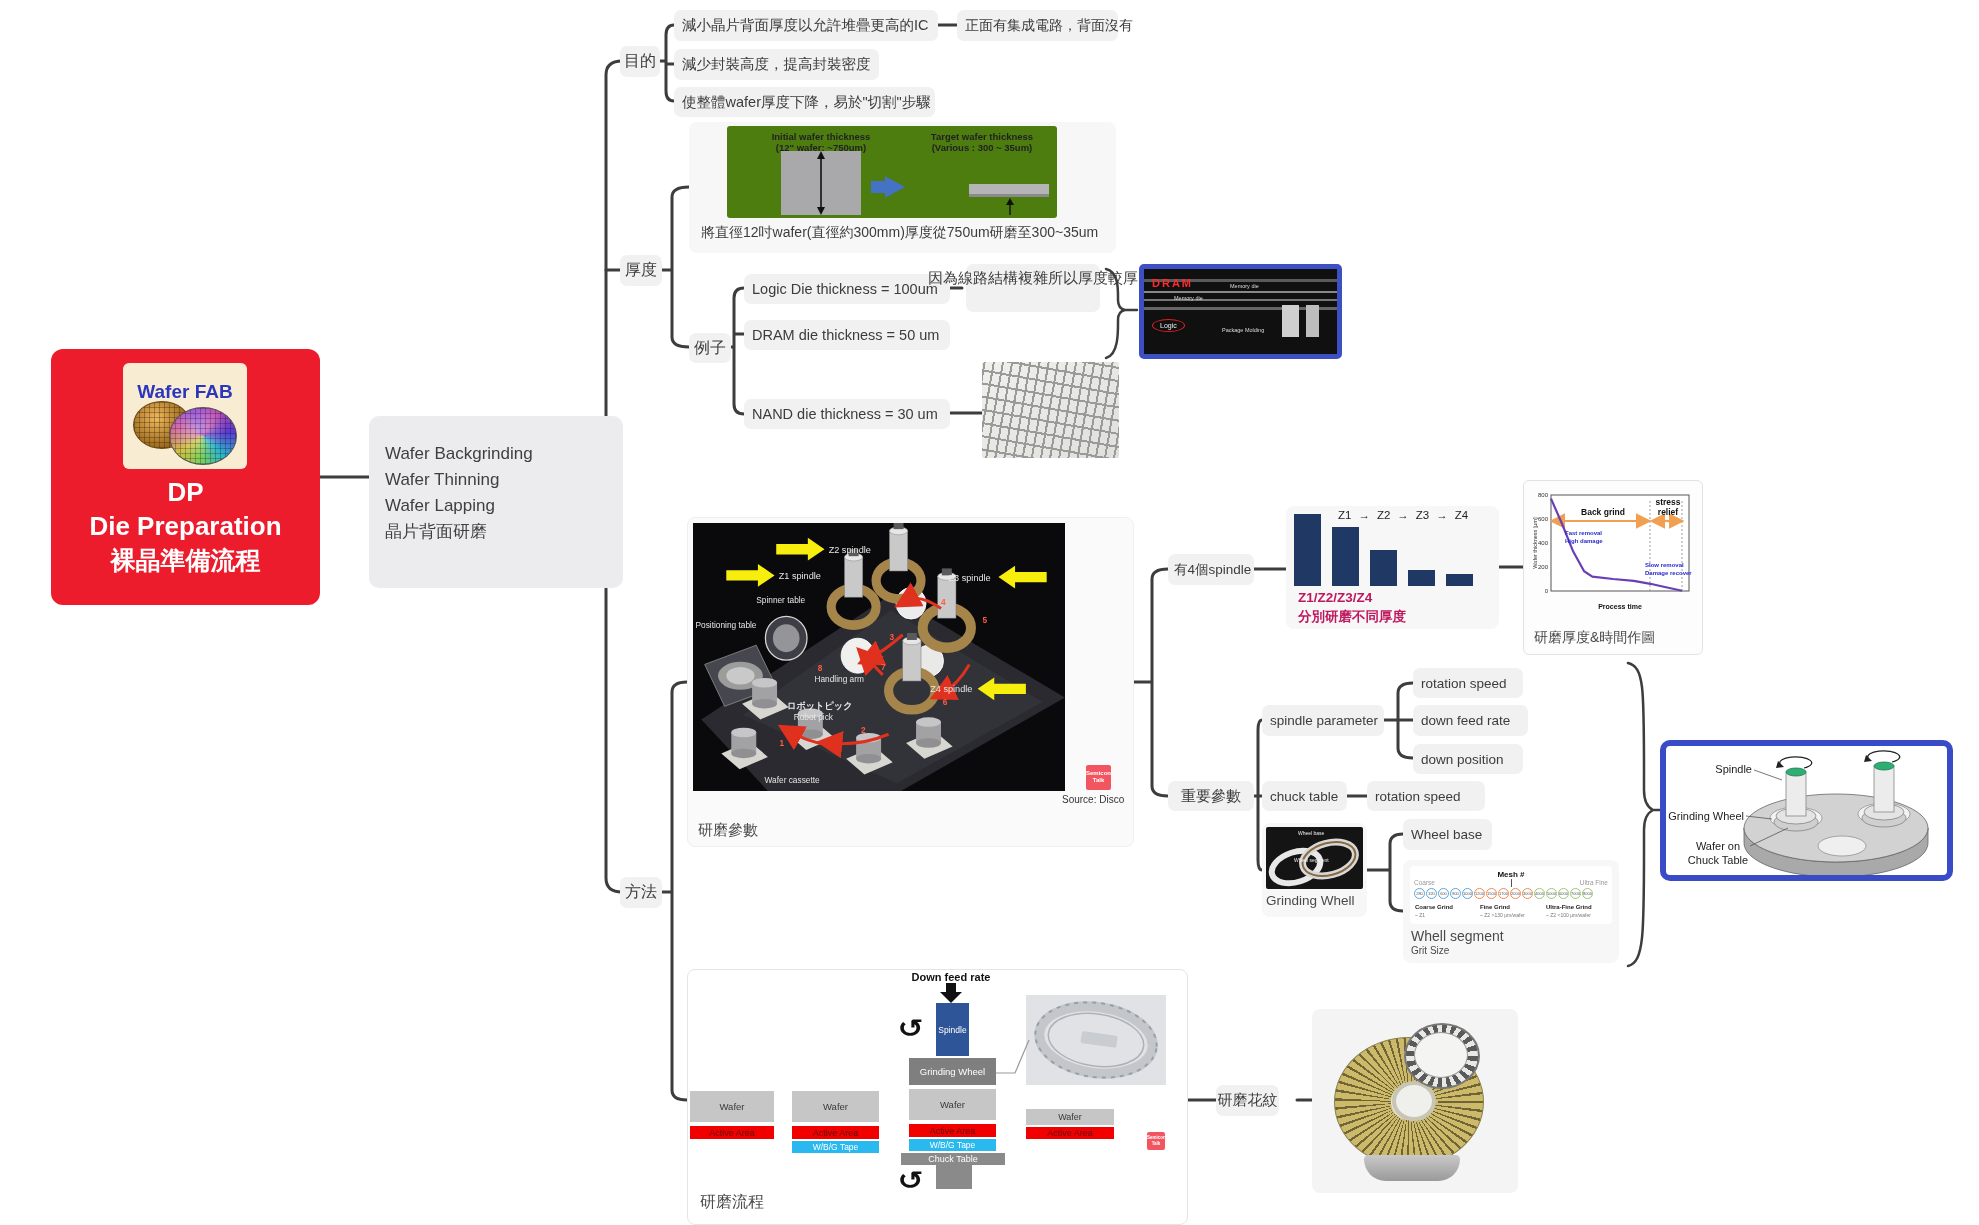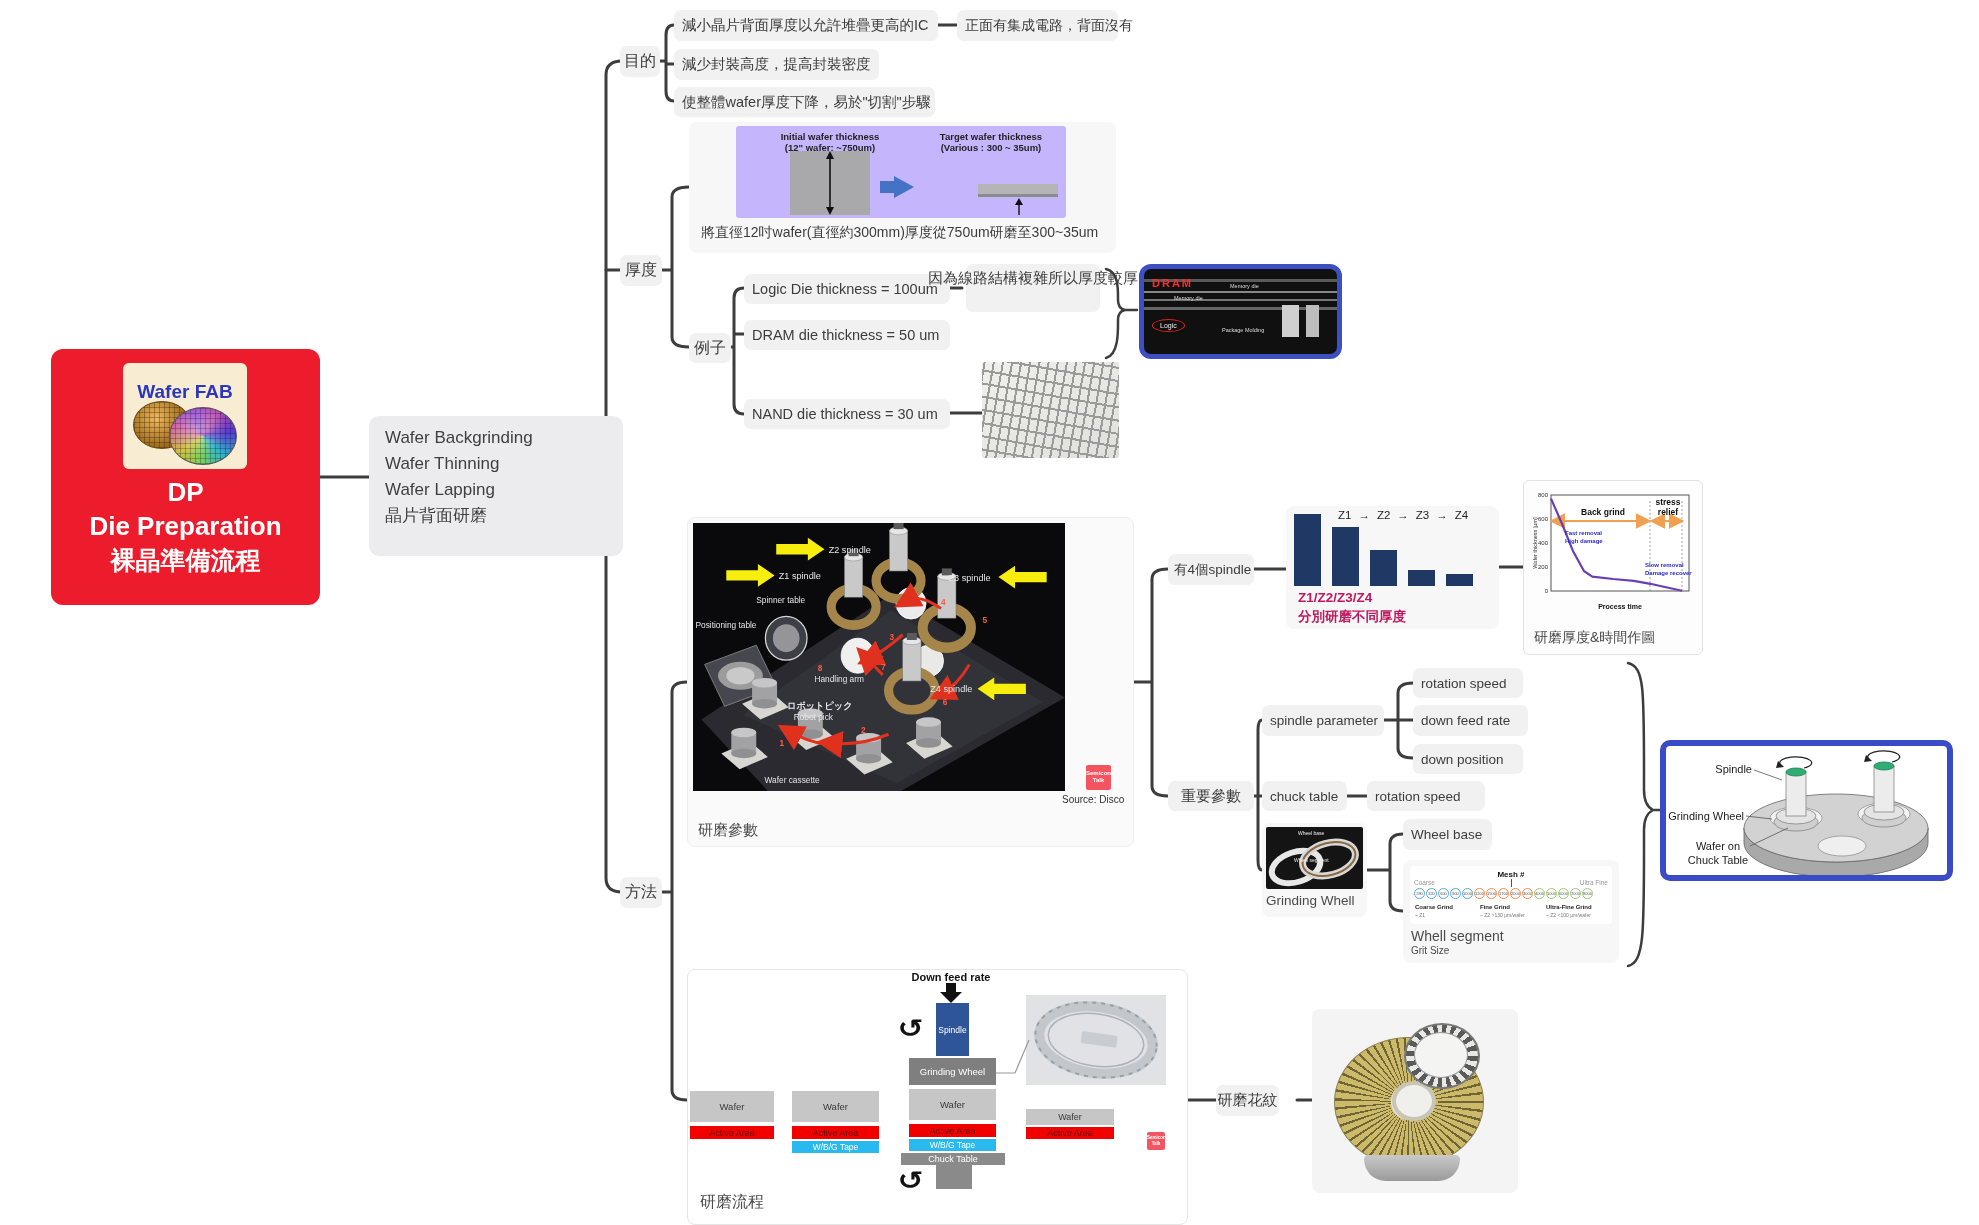--- a/index.html
+++ b/index.html
@@ -27,36 +27,36 @@
   .wafer2{position:absolute;left:46px;top:44px;width:66px;height:56px;border-radius:50%;border:1px solid #555;
     background:
       repeating-linear-gradient(0deg, rgba(0,0,30,.25) 0 1px, transparent 1px 5px),
       repeating-linear-gradient(90deg, rgba(0,0,30,.25) 0 1px, transparent 1px 5px),
       radial-gradient(circle at 42% 38%, rgba(255,255,255,.45), rgba(255,255,255,0) 55%),
       conic-gradient(from 30deg, #c04ab0,#5a3ad0,#2bb5c9,#7ad05a,#d0c13a,#d05a9a,#8a3ad0,#c04ab0);}
   .root-line{color:#fff;font-weight:bold;font-size:26px;line-height:34px;}
   #root-text{position:absolute;left:0;top:126px;width:100%;}
 
   #main-node{position:absolute;left:369px;top:416px;width:222px;height:122px;background:#ececee;border-radius:10px;
-             padding:9px 16px;font-size:17px;line-height:26px;color:#3f3f3f;z-index:2;}
+             padding:25px 16px;font-size:17px;line-height:26px;color:#3f3f3f;z-index:2;}
 
   
   #thick-card{left:689px;top:122px;width:427px;height:131px;}
-  #thick-inner{position:absolute;left:47px;top:4px;width:330px;height:92px;background:#c4b5fd;border-radius:3px;}
+  #thick-inner{position:absolute;left:38px;top:4px;width:330px;height:92px;background:#4d7c0f;border-radius:3px;}
   .td-label{position:absolute;font-size:9.5px;font-weight:bold;color:#222;text-align:center;width:150px;line-height:11px;}
   .gray-wafer{position:absolute;left:54px;top:25px;width:80px;height:64px;background:#a9a9ab;}
   .thin-wafer{position:absolute;left:242px;top:58px;width:80px;height:10px;background:#b5b5b7;border-bottom:3px solid #8b8b8d;}
   .blue-arrow{position:absolute;left:158px;top:50px;width:0;height:0;border-top:11px solid transparent;
       border-bottom:11px solid transparent;border-left:20px solid #4472c4;}
   .blue-arrow::before{content:"";position:absolute;left:-34px;top:-6px;width:16px;height:12px;background:#4472c4;}
   #thick-desc{position:absolute;left:12px;top:102px;font-size:14px;color:#3c3c3c;white-space:nowrap;}
 
   
   #die-photo{position:absolute;left:1139px;top:264px;width:193px;height:85px;background:#101010;
-             border:5px solid #3d50c3;border-radius:12px;z-index:2;overflow:hidden;}
+             border:5px solid #3d50c3;border-radius:5px;z-index:2;overflow:hidden;}
   .die-strip{position:absolute;left:0;width:100%;background:#4a4a4a;}
   #die-photo .t{position:absolute;color:#ddd;font-size:5.5px;white-space:nowrap;}
 
   
   #nand-photo{position:absolute;left:982px;top:362px;width:137px;height:96px;background:#d4d4d2;border-radius:3px;
               overflow:hidden;z-index:2;}
   #nand-grid{position:absolute;left:-15px;top:-12px;width:170px;height:125px;transform:rotate(10deg);
     background:
       repeating-linear-gradient(0deg, #9a9a98 0 2px, transparent 2px 13px),
       repeating-linear-gradient(90deg, #9a9a98 0 2px, transparent 2px 9px),

